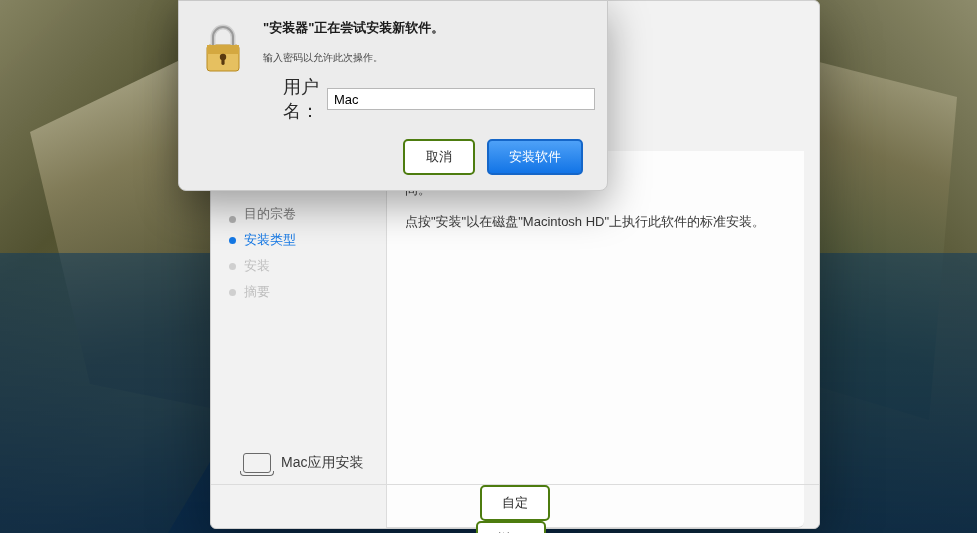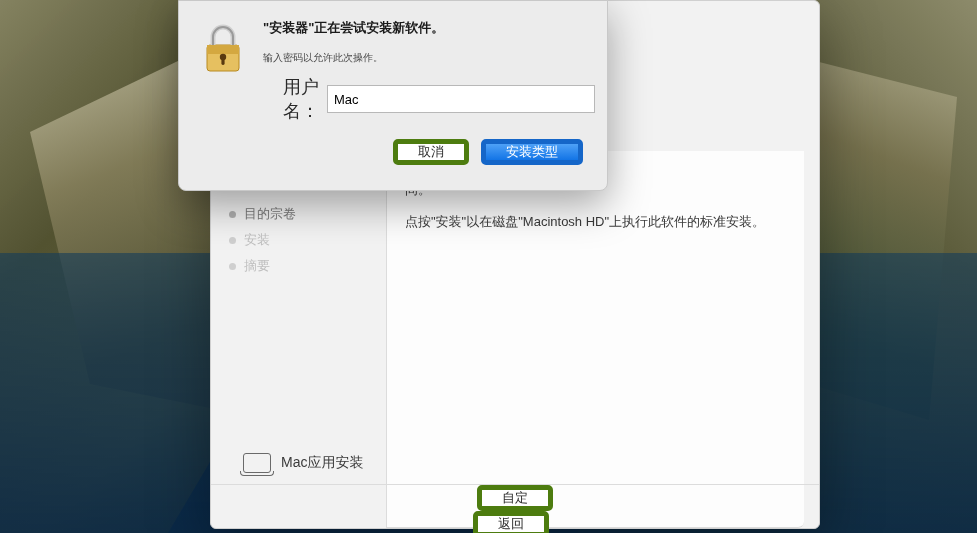--- a/index.html
+++ b/index.html
@@ -33,55 +33,55 @@
     .installer {
       position:absolute; left:210px; top:0; width:610px; height:529px;
       background:#f2f2f2; border:1px solid #d0d0d0; border-radius:6px;
       box-shadow:0 20px 60px rgba(0,0,0,.35);
       display:flex; flex-direction:column;
     }
     .installer-body{flex:1; display:flex;}
     .sidebar{width:175px; padding:8px 0;}
     .sidebar li{list-style:none;display:flex;align-items:center;gap:8px;
       padding:4px 18px;font-size:13px;color:#bfbfbf;}
-    .sidebar li.done{color:#7a7a7a;}
+    .sidebar li.done{color:#7a7a7a;align-items:flex-end;}
     .sidebar li.current{color:#1478e5;}
     .sidebar li .dot{width:7px;height:7px;border-radius:50%;background:#cfcfcf;flex:none;}
     .sidebar li.done .dot{background:#b0b0b0;}
     .sidebar li.current .dot{background:#1478e5;}
     .main{flex:1;background:#fdfdfd;border:1px solid #dcdcdc;border-top:none;border-right:none;
       margin:0 15px 0 0;border-radius:0 0 6px 0;padding:18px;font-size:13px;color:#3a3a3a;}
     .footer-logo{position:absolute;left:20px;bottom:55px;display:flex;align-items:center;
       gap:10px;font-size:14px;color:#3a3a3a;padding-left:12px;}
     .laptop{width:28px;height:20px;border:1.5px solid #6a6a6a;border-radius:3px;position:relative;}
     .laptop:after{content:"";position:absolute;left:-4px;right:-4px;bottom:-4px;height:4px;
       border:1.5px solid #6a6a6a;border-top:none;border-radius:0 0 4px 4px;}
     .bottom-buttons{position:absolute;left:0;right:0;bottom:0;height:44px;
       display:flex;align-items:center;padding:0 15px;border-top:1px solid #dcdcdc;flex-direction:column;}
-    .btn{height:22px;border:5px solid #4d7c0f;border-radius:5px;background:#fff;
+    .btn{height:36px;border:2px solid #4d7c0f;border-radius:5px;background:#fff;
       font-size:13px;padding:8px 20px;display:inline-flex;align-items:center;justify-content:center;
       color:#2a2a2a;}
     .btn.primary{background:linear-gradient(180deg,#4ea1f7,#1274e6);border-color:#1566c8;color:#fff;}
     .spacer{flex:1;}
 
     
     .auth {
       position:absolute; left:178px; top:0; width:430px; height:191px;
       background:#ececec; border:1px solid #c8c8c8; border-bottom-left-radius:8px; border-bottom-right-radius:8px;
       box-shadow:0 14px 40px rgba(0,0,0,.35);
       padding:18px 20px 14px 20px;
     }
     .auth-row{display:flex;gap:16px;}
     .lock{width:48px;height:52px;flex:none;margin-top:4px;}
     .auth-text{flex:1;}
     .auth-title{font-size:13px;font-weight:600;color:#1a1a1a;}
     .auth-sub{font-size:10px;color:#4a4a4a;margin-top:14px;}
     .field-row{display:flex;align-items:center;margin-top:10px;gap:8px;}
     .field-label{width:56px;text-align:right;font-size:18px;color:#2a2a2a;}
-    .field-input{width:268px;height:28px;border:1px solid #b8b8b8;border-radius:0;
+    .field-input{width:268px;height:22px;border:1px solid #b8b8b8;border-radius:0;
       background:#fff;font-size:13px;padding:0 6px;outline:none;}
     .field-input.focused{border:1.5px solid #3e84e3;box-shadow:0 0 0 3px rgba(80,150,240,.35);}
     .auth-buttons{display:flex;gap:12px;justify-content:flex-end;margin-top:16px;margin-right:4px;}
     .auth-buttons .btn{min-width:72px;}
   </style>
 </head>
 <body>
 
 <div class="cliffs-left"></div>
 <div class="cliffs-right"></div>
@@ -89,20 +89,24 @@
 <div class="crag-r"></div>
 <div class="water"></div>
 <div class="wave"></div>
 
 <div class="installer">
   <div class="installer-body">
     <ul class="sidebar" style="margin-top:192px;">
       <li class="done">
           <span class="dot"></span>
           <span>目的宗卷</span>
+        </li>
+      <li class="current">
+          <span class="dot"></span>
+          <span>安装类型</span>
         </li>
       <li>
           <span class="dot"></span>
           <span>安装</span>
         </li>
       <li>
           <span class="dot"></span>
           <span>摘要</span>
         </li>
     </ul>
@@ -143,15 +147,15 @@
       <div class="auth-sub">输入密码以允许此次操作。</div>
 
       <div class="field-row">
         <span class="field-label">用户名：</span>
         <input class="field-input" value="Mac" style="">
       </div>
     </div>
   </div>
   <div class="auth-buttons">
     <button class="btn">取消</button>
-    <button class="btn primary">安装类型</button>
+    <button class="btn primary">安装软件</button>
   </div>
 </div>
 
 </body></html>

